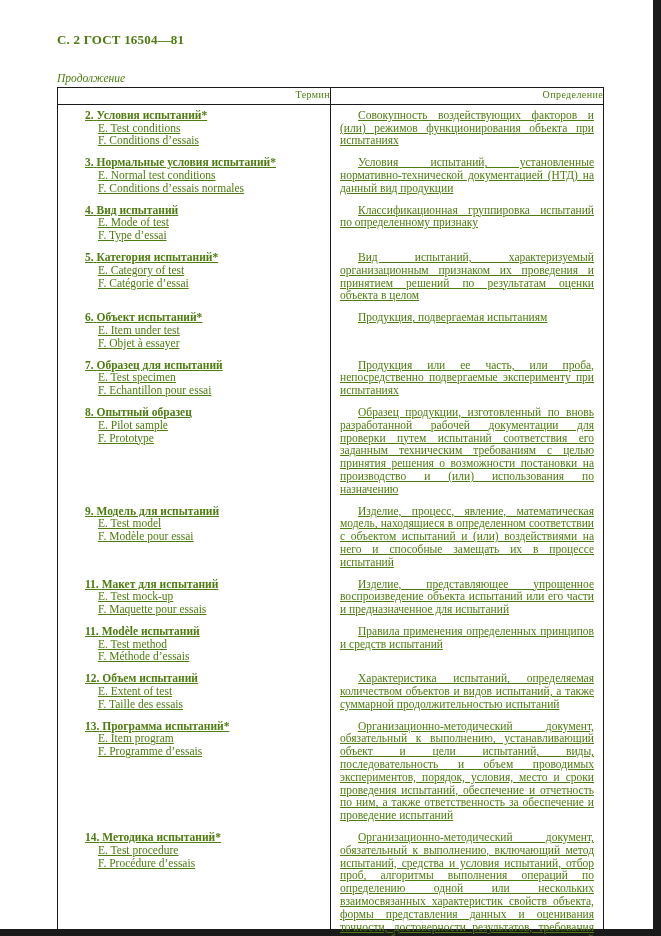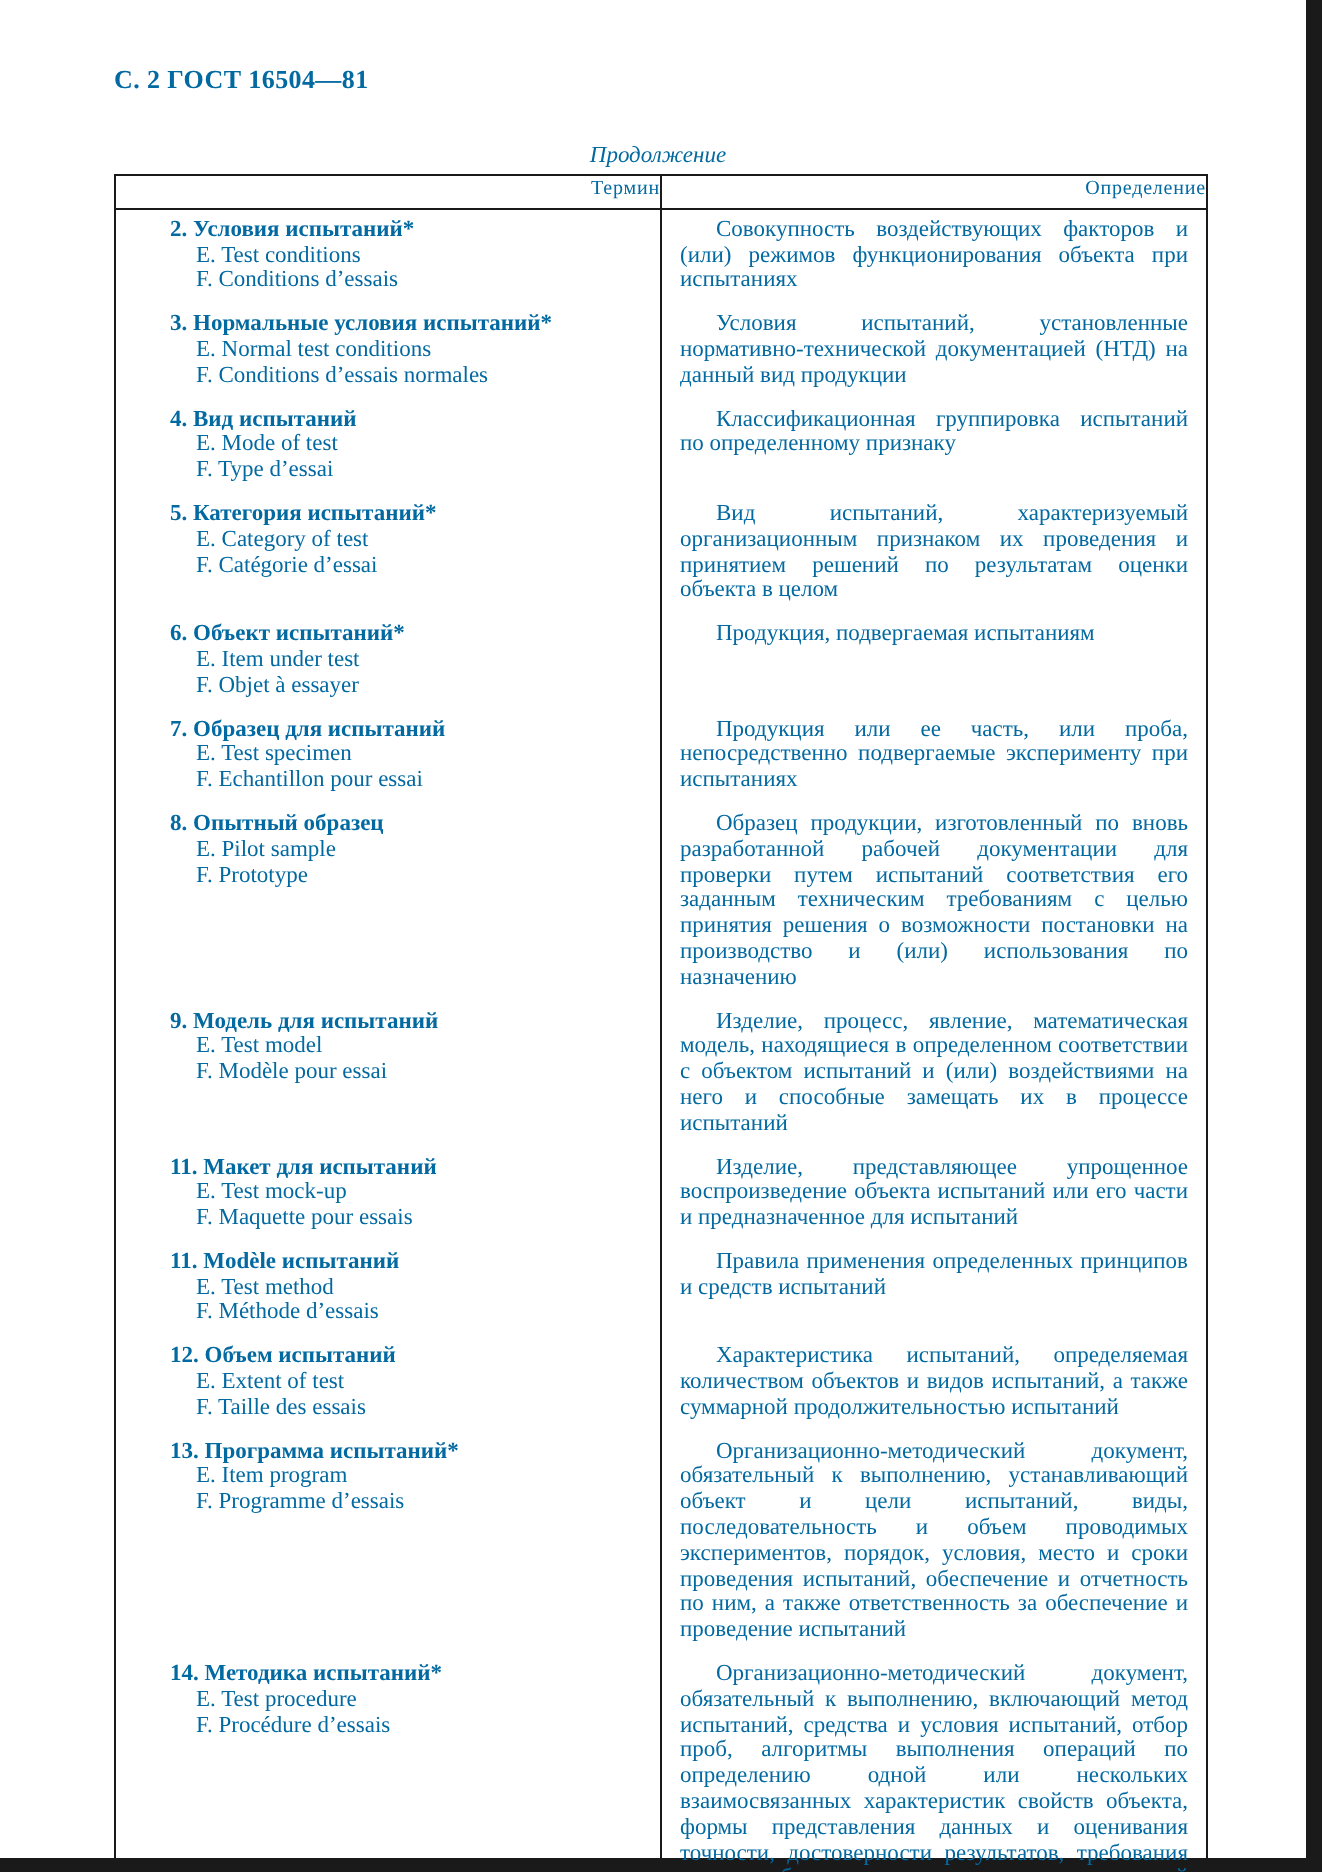--- a/index.html
+++ b/index.html
@@ -7,32 +7,32 @@
     width: 661px;
     height: 936px;
     background: #1a1a1a;
     font-family: "Liberation Serif", serif;
     overflow: hidden;
   }
   .page {
     width: 653px;
     height: 929px;
     background: #ffffff;
-    color: #0369a1;
+    color: #4d7c0f;
     box-sizing: border-box;
     padding: 32px 50px 0 57px;
     position: relative;
   }
   .page-header {
     font-weight: bold;
     font-size: 13px;
     letter-spacing: 0.2px;
   }
   .continuation {
-    text-align: center;
+    text-align: left;
     font-style: italic;
     font-size: 11.5px;
     margin-top: 24px;
     margin-bottom: 3px;
     padding-right: 2px;
   }
   .terms-table {
     width: 547px;
     border-collapse: collapse;
     border-left: 1px solid #1a1a1a;
@@ -52,32 +52,34 @@
   }
   .terms-table th:first-child,
   .terms-table td:first-child {
     border-right: 1px solid #1a1a1a;
   }
   .term-cell {
     width: 229px;
     vertical-align: top;
     padding: 4px 6px 5px 40px;
     box-sizing: border-box;
+    text-decoration: underline;
   }
   .term-line {
     text-indent: -13px;
     font-weight: bold;
   }
   .lang-line {
     font-weight: normal;
   }
   .def-cell {
     vertical-align: top;
     padding: 4px 9px 5px 9px;
     box-sizing: border-box;
+    text-decoration: underline;
   }
   .def-text {
     margin: 0;
     text-align: justify;
     text-indent: 18px;
   }
 </style>
 </head>
 <body>
 

